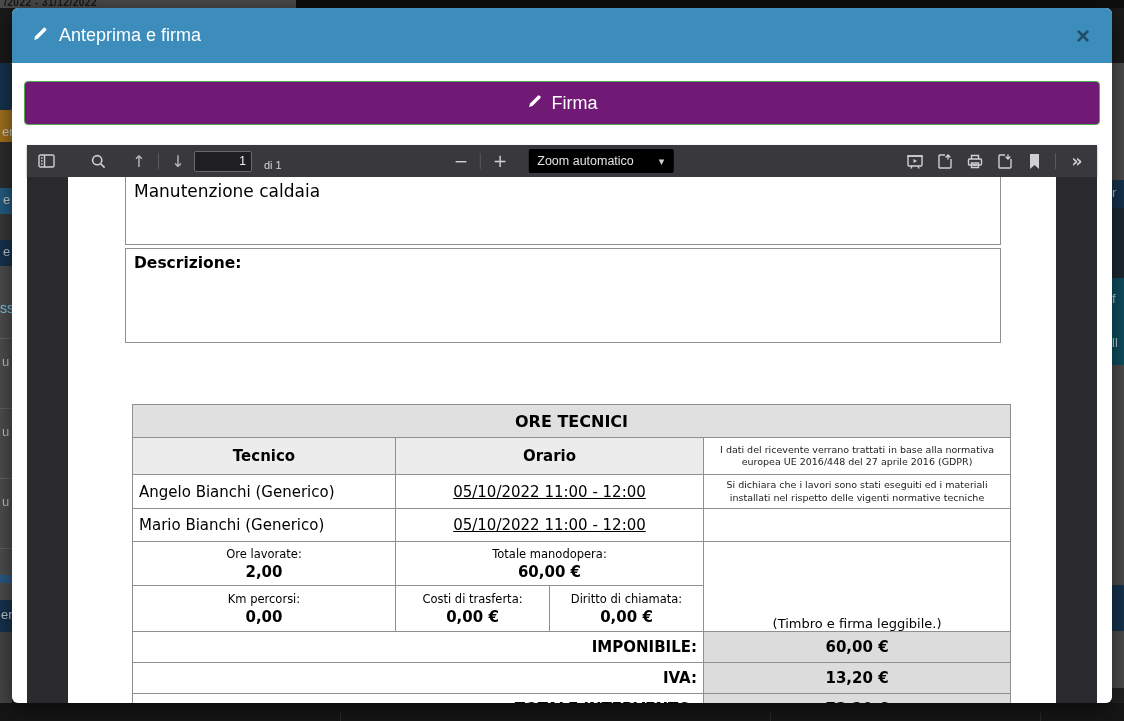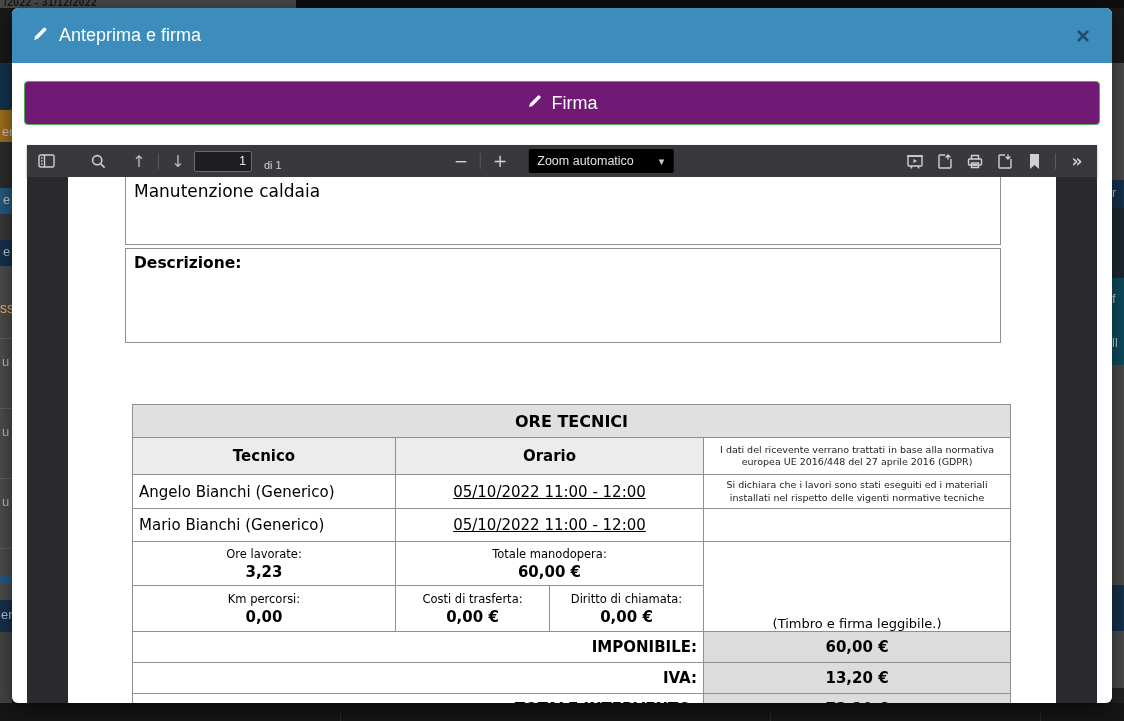--- a/index.html
+++ b/index.html
@@ -87,21 +87,21 @@
 </div>
 
 <div class="bd-left">
   <div class="frag" style="top:0;height:55px;background:#1a1a1a;"></div>
   <div class="frag" style="top:55px;height:47px;background:#16334f;border-radius:0 4px 4px 0;"></div>
   <div class="frag" style="top:102px;height:32px;background:#a5731e;line-height:44px;padding-left:2px;">er</div>
   <div class="frag" style="top:134px;height:46px;background:#2e2e2e;"></div>
   <div class="frag" style="top:180px;height:26px;background:#235e83;line-height:24px;padding-left:3px;">e</div>
   <div class="frag" style="top:206px;height:26px;background:#3a3a3a;"></div>
   <div class="frag" style="top:232px;height:26px;background:#16334f;line-height:24px;padding-left:3px;color:#bfcbd4;">e</div>
-  <div class="frag" style="top:292px;height:18px;color:#fdba74;font-size:14px;line-height:16px;">ss</div>
+  <div class="frag" style="top:292px;height:18px;color:#7dd3fc;font-size:14px;line-height:16px;">ss</div>
   <div class="frag" style="top:330px;height:1px;background:#656565;"></div>
   <div class="frag" style="top:345px;height:20px;color:#c4c4c4;line-height:18px;padding-left:2px;">u</div>
   <div class="frag" style="top:400px;height:1px;background:#656565;"></div>
   <div class="frag" style="top:415px;height:20px;color:#c4c4c4;line-height:18px;padding-left:2px;">u</div>
   <div class="frag" style="top:470px;height:1px;background:#656565;"></div>
   <div class="frag" style="top:485px;height:20px;color:#c4c4c4;line-height:18px;padding-left:2px;">u</div>
   <div class="frag" style="top:540px;height:1px;background:#656565;"></div>
   <div class="frag" style="top:567px;height:8px;background:#2a5d8a;"></div>
   <div class="frag" style="top:592px;height:32px;background:#16334f;line-height:30px;padding-left:1px;color:#c3ccd3;">er</div>
   <div class="frag" style="top:624px;height:71px;background:#474747;"></div>
@@ -258,21 +258,21 @@
             <td class="t-small">Si dichiara che i lavori sono stati eseguiti ed i materiali installati nel rispetto delle vigenti normative tecniche</td>
           </tr>
           <tr style="height:33px;">
             <td class="t-name">Mario Bianchi (Generico)</td>
             <td colspan="2" class="t-date">05/10/2022 11:00 - 12:00</td>
             <td></td>
           </tr>
           <tr style="height:44px;">
             <td class="lblval">
               <span class="lbl">Ore lavorate:</span>
-              <span class="val">3,23</span>
+              <span class="val">2,00</span>
             </td>
             <td colspan="2" class="lblval">
               <span class="lbl">Totale manodopera:</span>
               <span class="val">60,00 €</span>
             </td>
             <td rowspan="2" class="t-timbro">(Timbro e firma leggibile.)</td>
           </tr>
           <tr style="height:46px;">
             <td class="lblval">
               <span class="lbl">Km percorsi:</span>

